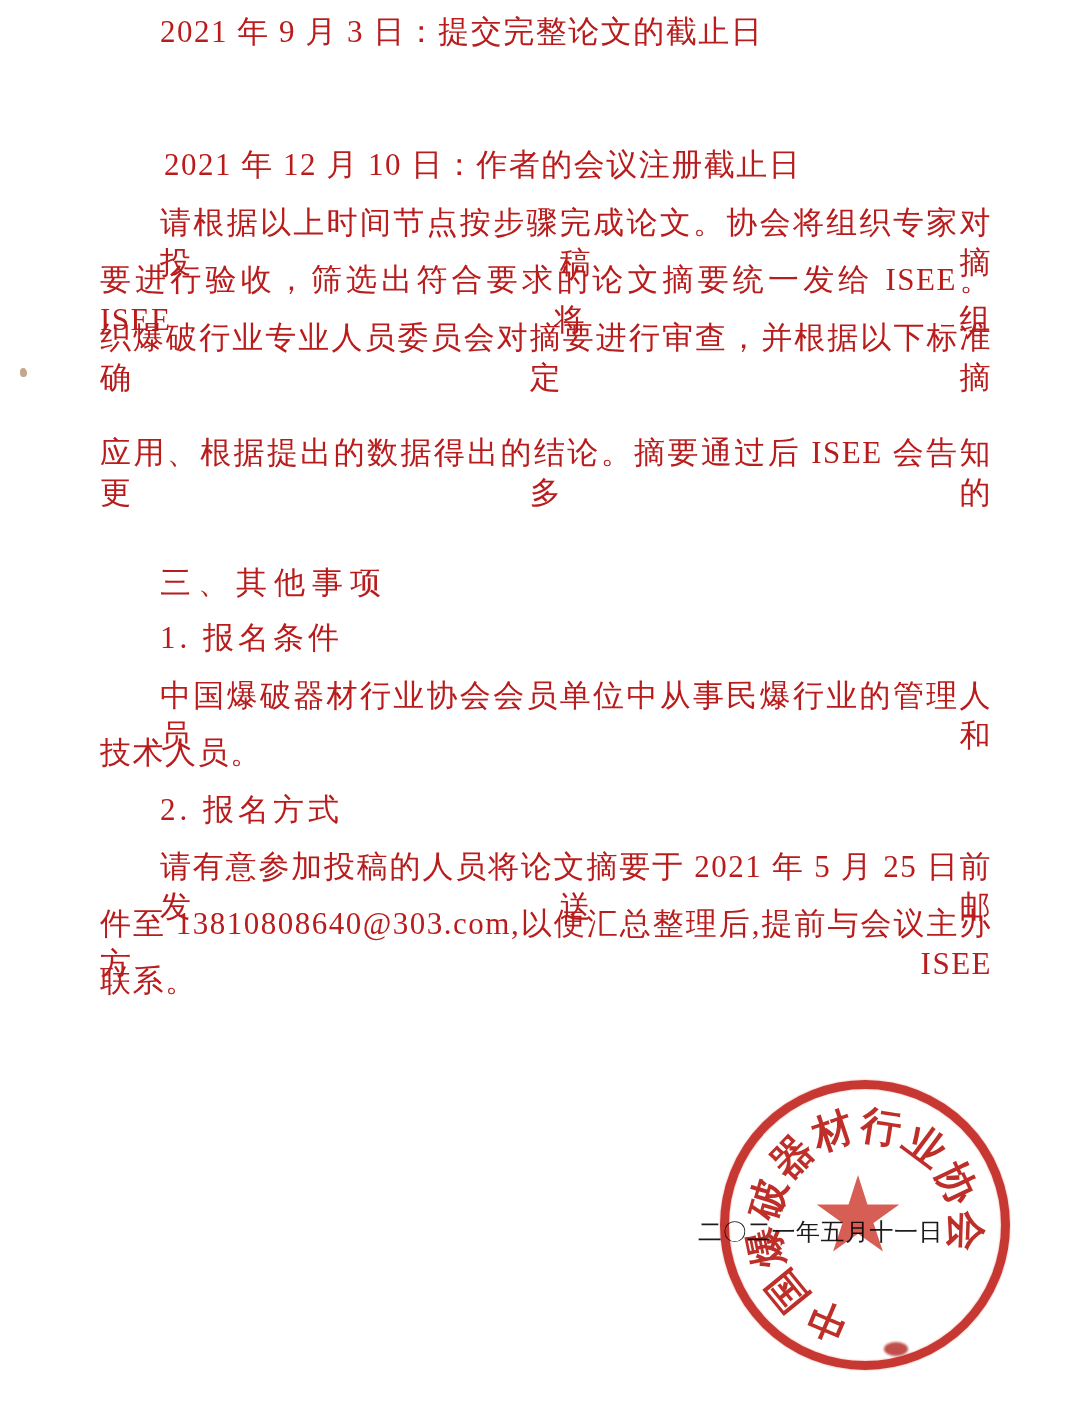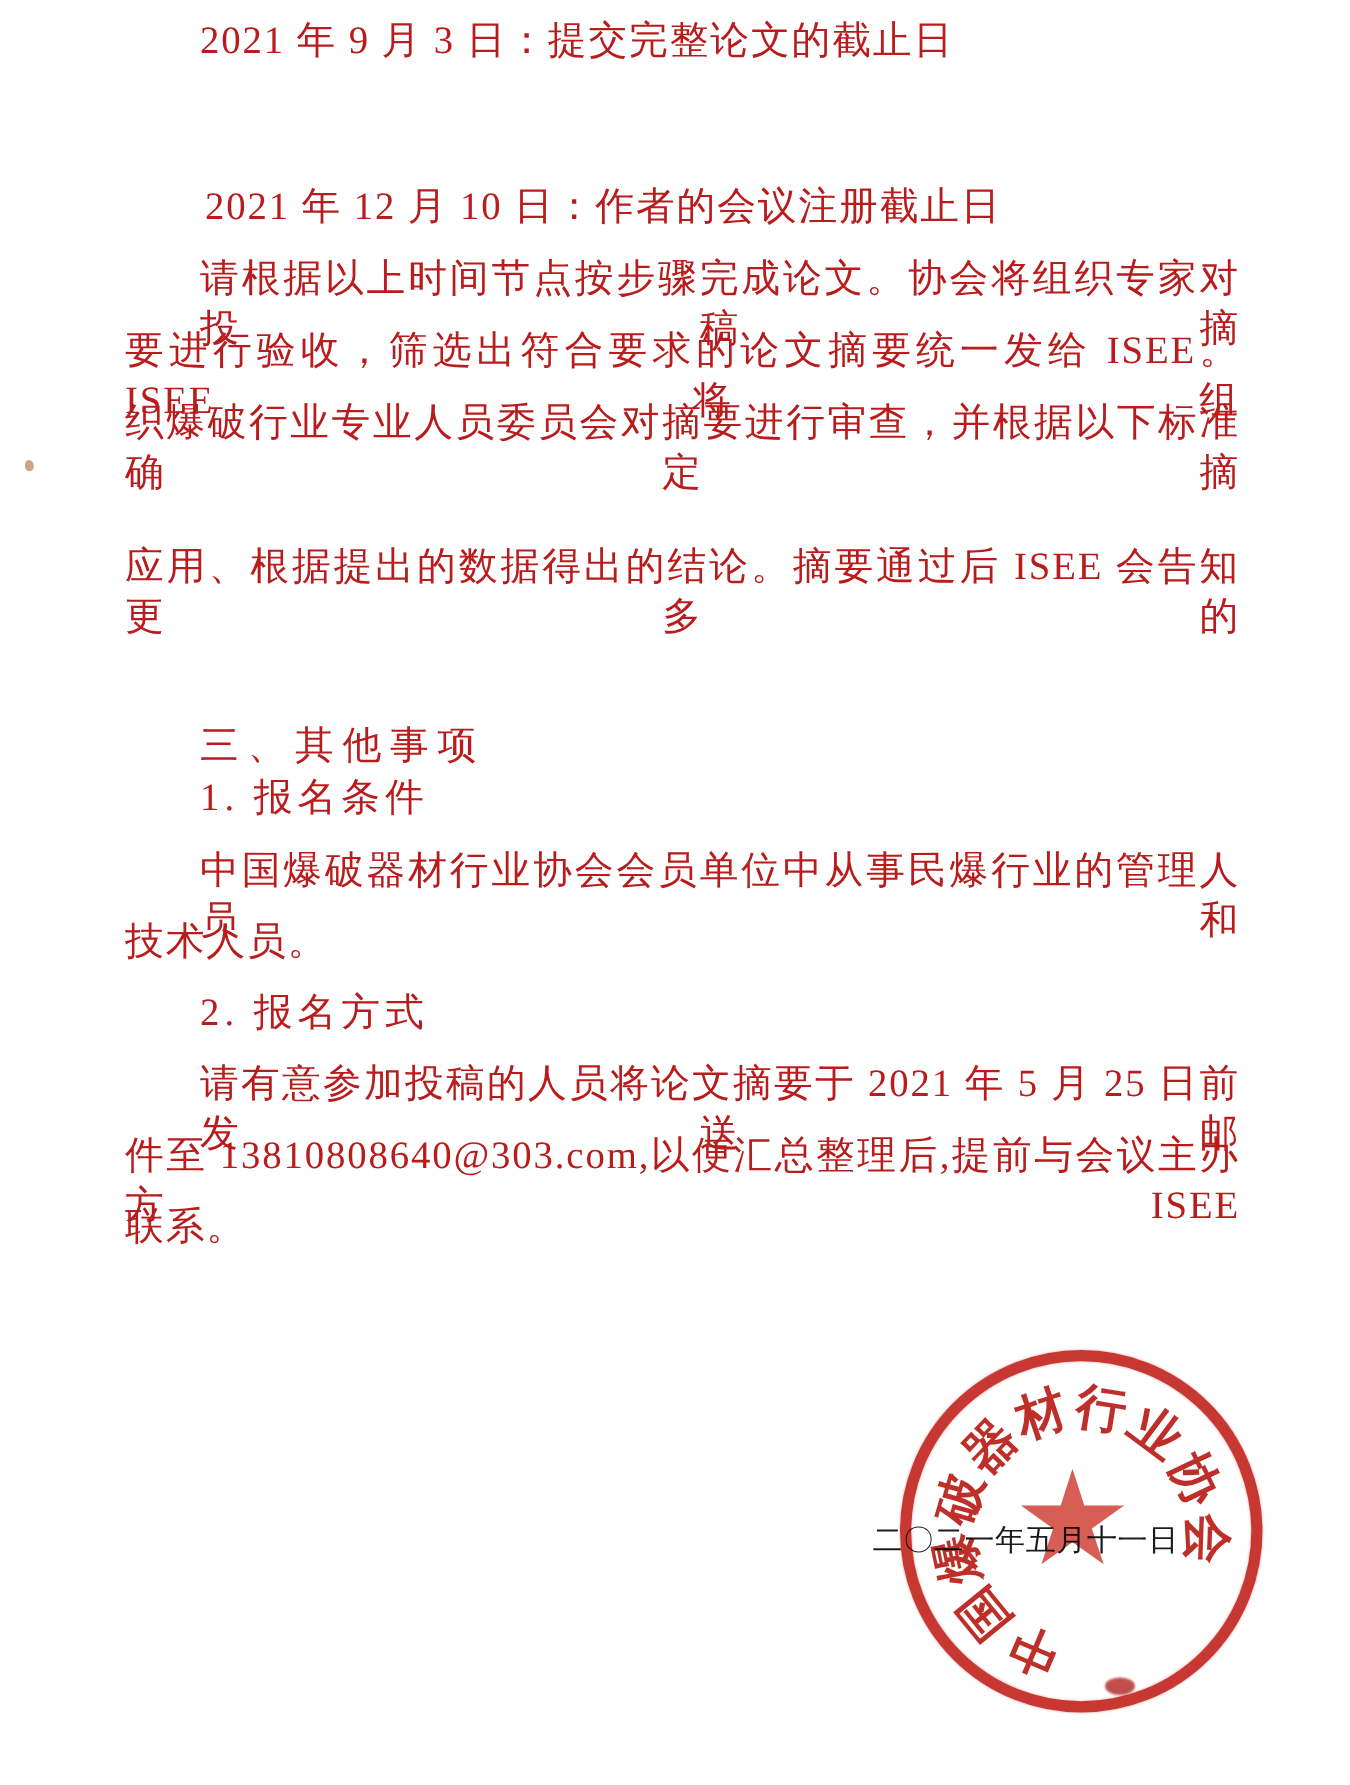--- a/index.html
+++ b/index.html
@@ -14,21 +14,21 @@
     position:absolute;
     font-size:31px;line-height:40px;letter-spacing:1.5px;
     white-space:nowrap;color:#b91c1c;
   }
   .j{ 
     white-space:normal;
     text-align:justify;text-align-last:justify;
   }
   .w890{width:892px;}
   .w832{width:832px;}
-  .heading{letter-spacing:7px;margin-top:13px;}
+  .heading{letter-spacing:7px;}
   .subtitle{letter-spacing:4px;}
   .pre{white-space:pre;}
   .speck{
     position:absolute;left:20px;top:368px;width:7px;height:9px;
     background:#a5764f;border-radius:50% 60% 50% 50%;opacity:.65;
   }
   
   .seal{
     position:absolute;left:718px;top:1078px;width:294px;height:294px;
     mix-blend-mode:multiply;filter:blur(0.4px);z-index:3;

